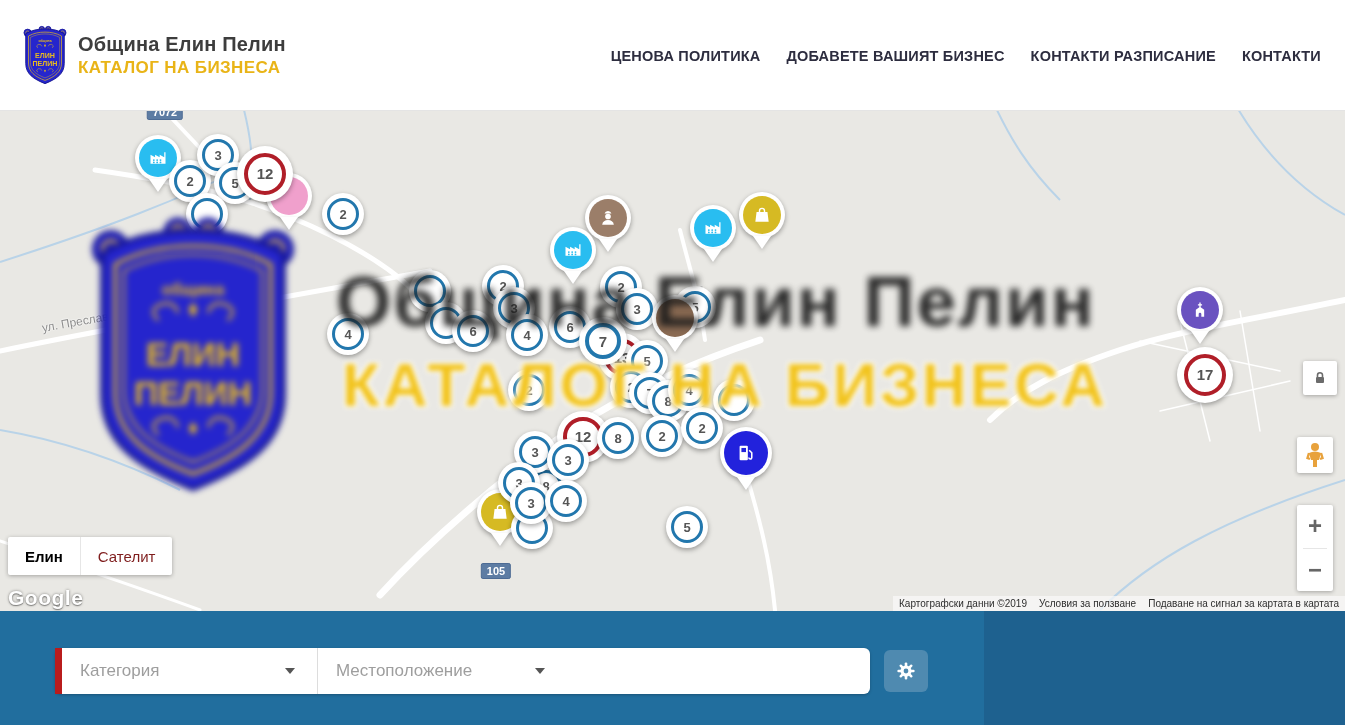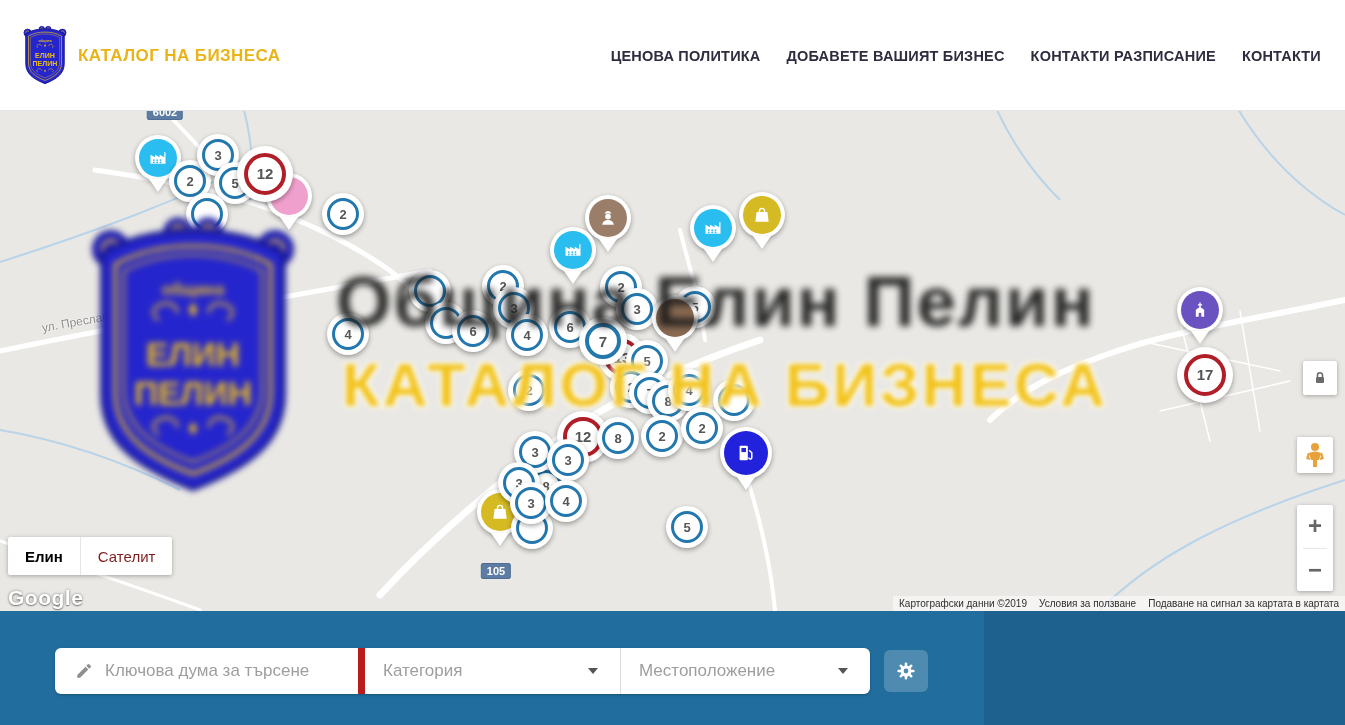--- a/index.html
+++ b/index.html
@@ -100,20 +100,21 @@
 </svg>
 
 <div class="stage">
 
   <div class="header">
     <div class="brand">
       <svg class="logo" viewBox="0 0 200 262">
           <use href="#shield"></use>
         </svg>
       <div class="brand-text">
+        <div class="brand-title">Община Елин Пелин</div>
         <div class="brand-sub">КАТАЛОГ НА БИЗНЕСА</div>
       </div>
     </div>
     <div class="nav">
       <a>ЦЕНОВА ПОЛИТИКА</a>
       <a>ДОБАВЕТЕ ВАШИЯТ БИЗНЕС</a>
       <a>КОНТАКТИ РАЗПИСАНИЕ</a>
       <a>КОНТАКТИ</a>
     </div>
   </div>
@@ -141,21 +142,21 @@
         <path d="M990,-16 C1010,29 1030,59 1060,89"></path>
         <path d="M1100,499 C1150,449 1220,409 1345,369"></path>
         <path d="M0,319 C60,329 120,349 180,379"></path>
       </g>
     </svg>
 
     <div id="labels-layer">
         <div class="street-label" style="left: 42px; top: 210px; transform: rotate(-10deg);">ул. Преслав</div>
         <div class="street-label" style="left: 520px; top: 372px; transform: rotate(-38deg);">бул. „Новосел</div>
         <div class="street-label" style="left: 700px; top: 168px; transform: rotate(80deg);">ции</div>
-        <div class="road-chip" style="left: 165px; top: 1px;">6002</div>
+        <div class="road-chip" style="left: 165px; top: 1px;">7072</div>
         <div class="road-chip" style="left: 496px; top: 460px;">105</div>
       </div>
     <div class="markers" id="markers">
         <div class="pin" style="left: 158px; top: 47px; width: 46px; height: 46px;">
           <div class="inner" style="background: rgb(41, 189, 240);">
             <span style="display: flex; align-items: center; justify-content: center;">
               <svg viewBox="0 0 24 24" width="20" height="20">
                 <path fill="#fff" d="M3 19 V8 l5.5 3 V8 l5.5 3 V8 l5.5 3 V5 H21 v14 Z"></path>
                 <g fill="#29bdf0">
                   <circle cx="7" cy="14.5" r="1.1"></circle>
@@ -495,26 +496,20 @@
       <span>Картографски данни ©2019</span>
       <span>Условия за ползване</span>
       <span>Подаване на сигнал за картата в картата</span>
     </div>
   </div>
 
   <div class="searchbar">
     <div class="dark"></div>
 
     <div class="sgroup">
-      <div class="sect kw">
-        <svg width="18" height="18" viewBox="0 0 24 24">
-          <path d="M3 17.2 V21 h3.8 L17.8 10 14 6.2 Z M15.1 5.1 l3.8 3.8 2 -2 a1.3 1.3 0 0 0 0-1.8 l-2 -2 a1.3 1.3 0 0 0-1.8 0 Z" fill="#8f8f8f"></path>
-        </svg>
-        <input type="text" placeholder="Ключова дума за търсене" style="">
-      </div>
       <div class="sect cat">
         <span class="combo-text">Категория</span>
         <span class="caret"></span>
       </div>
       <div class="sect loc">
         <span class="combo-text">Местоположение</span>
         <span class="caret"></span>
       </div>
     </div>
 

